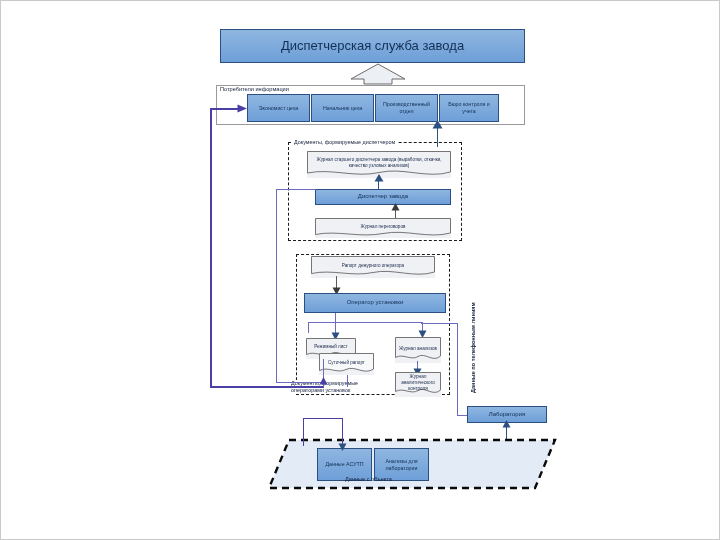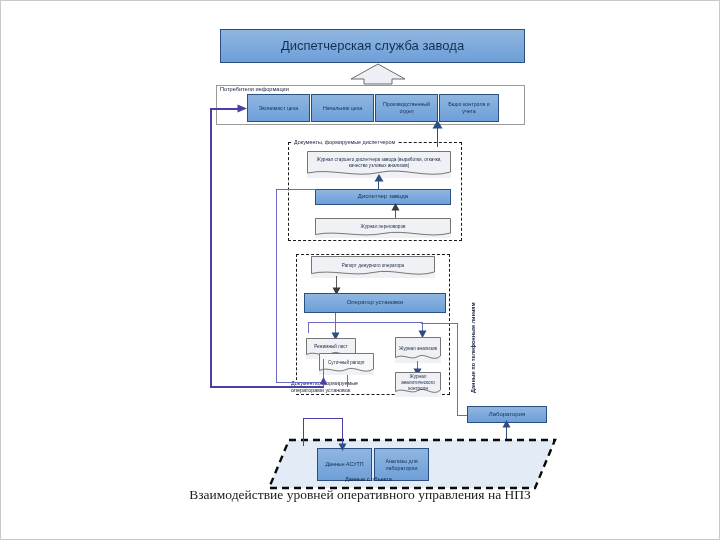--- a/index.html
+++ b/index.html
@@ -247,15 +247,14 @@
   <div class="abs conn thin" style="left:275px;top:188px;width:1.2px;height:194px;"></div>
   <div class="abs conn thin" style="left:275px;top:188px;width:40px;height:1.2px;"></div>
   <div class="abs conn thin" style="left:275px;top:381px;width:48px;height:1.2px;"></div>
 
   <div class="abs conn thin" style="left:322px;top:358px;width:1.2px;height:28px;"></div>
   <div class="abs conn thin" style="left:346px;top:374px;width:1.2px;height:12px;"></div>
   <svg class="abs" style="left:318px;top:376px;width:9px;height:8px;" viewBox="0 0 9 8">
     <polygon points="4.5,0 8.5,7.5 0.5,7.5" fill="#4a3fa5"></polygon>
   </svg>
 
-  <div id="caption">Взаимодействие уровней оперативного управления  на НПЗ</div>
 
 </div>
 
 </body></html>

